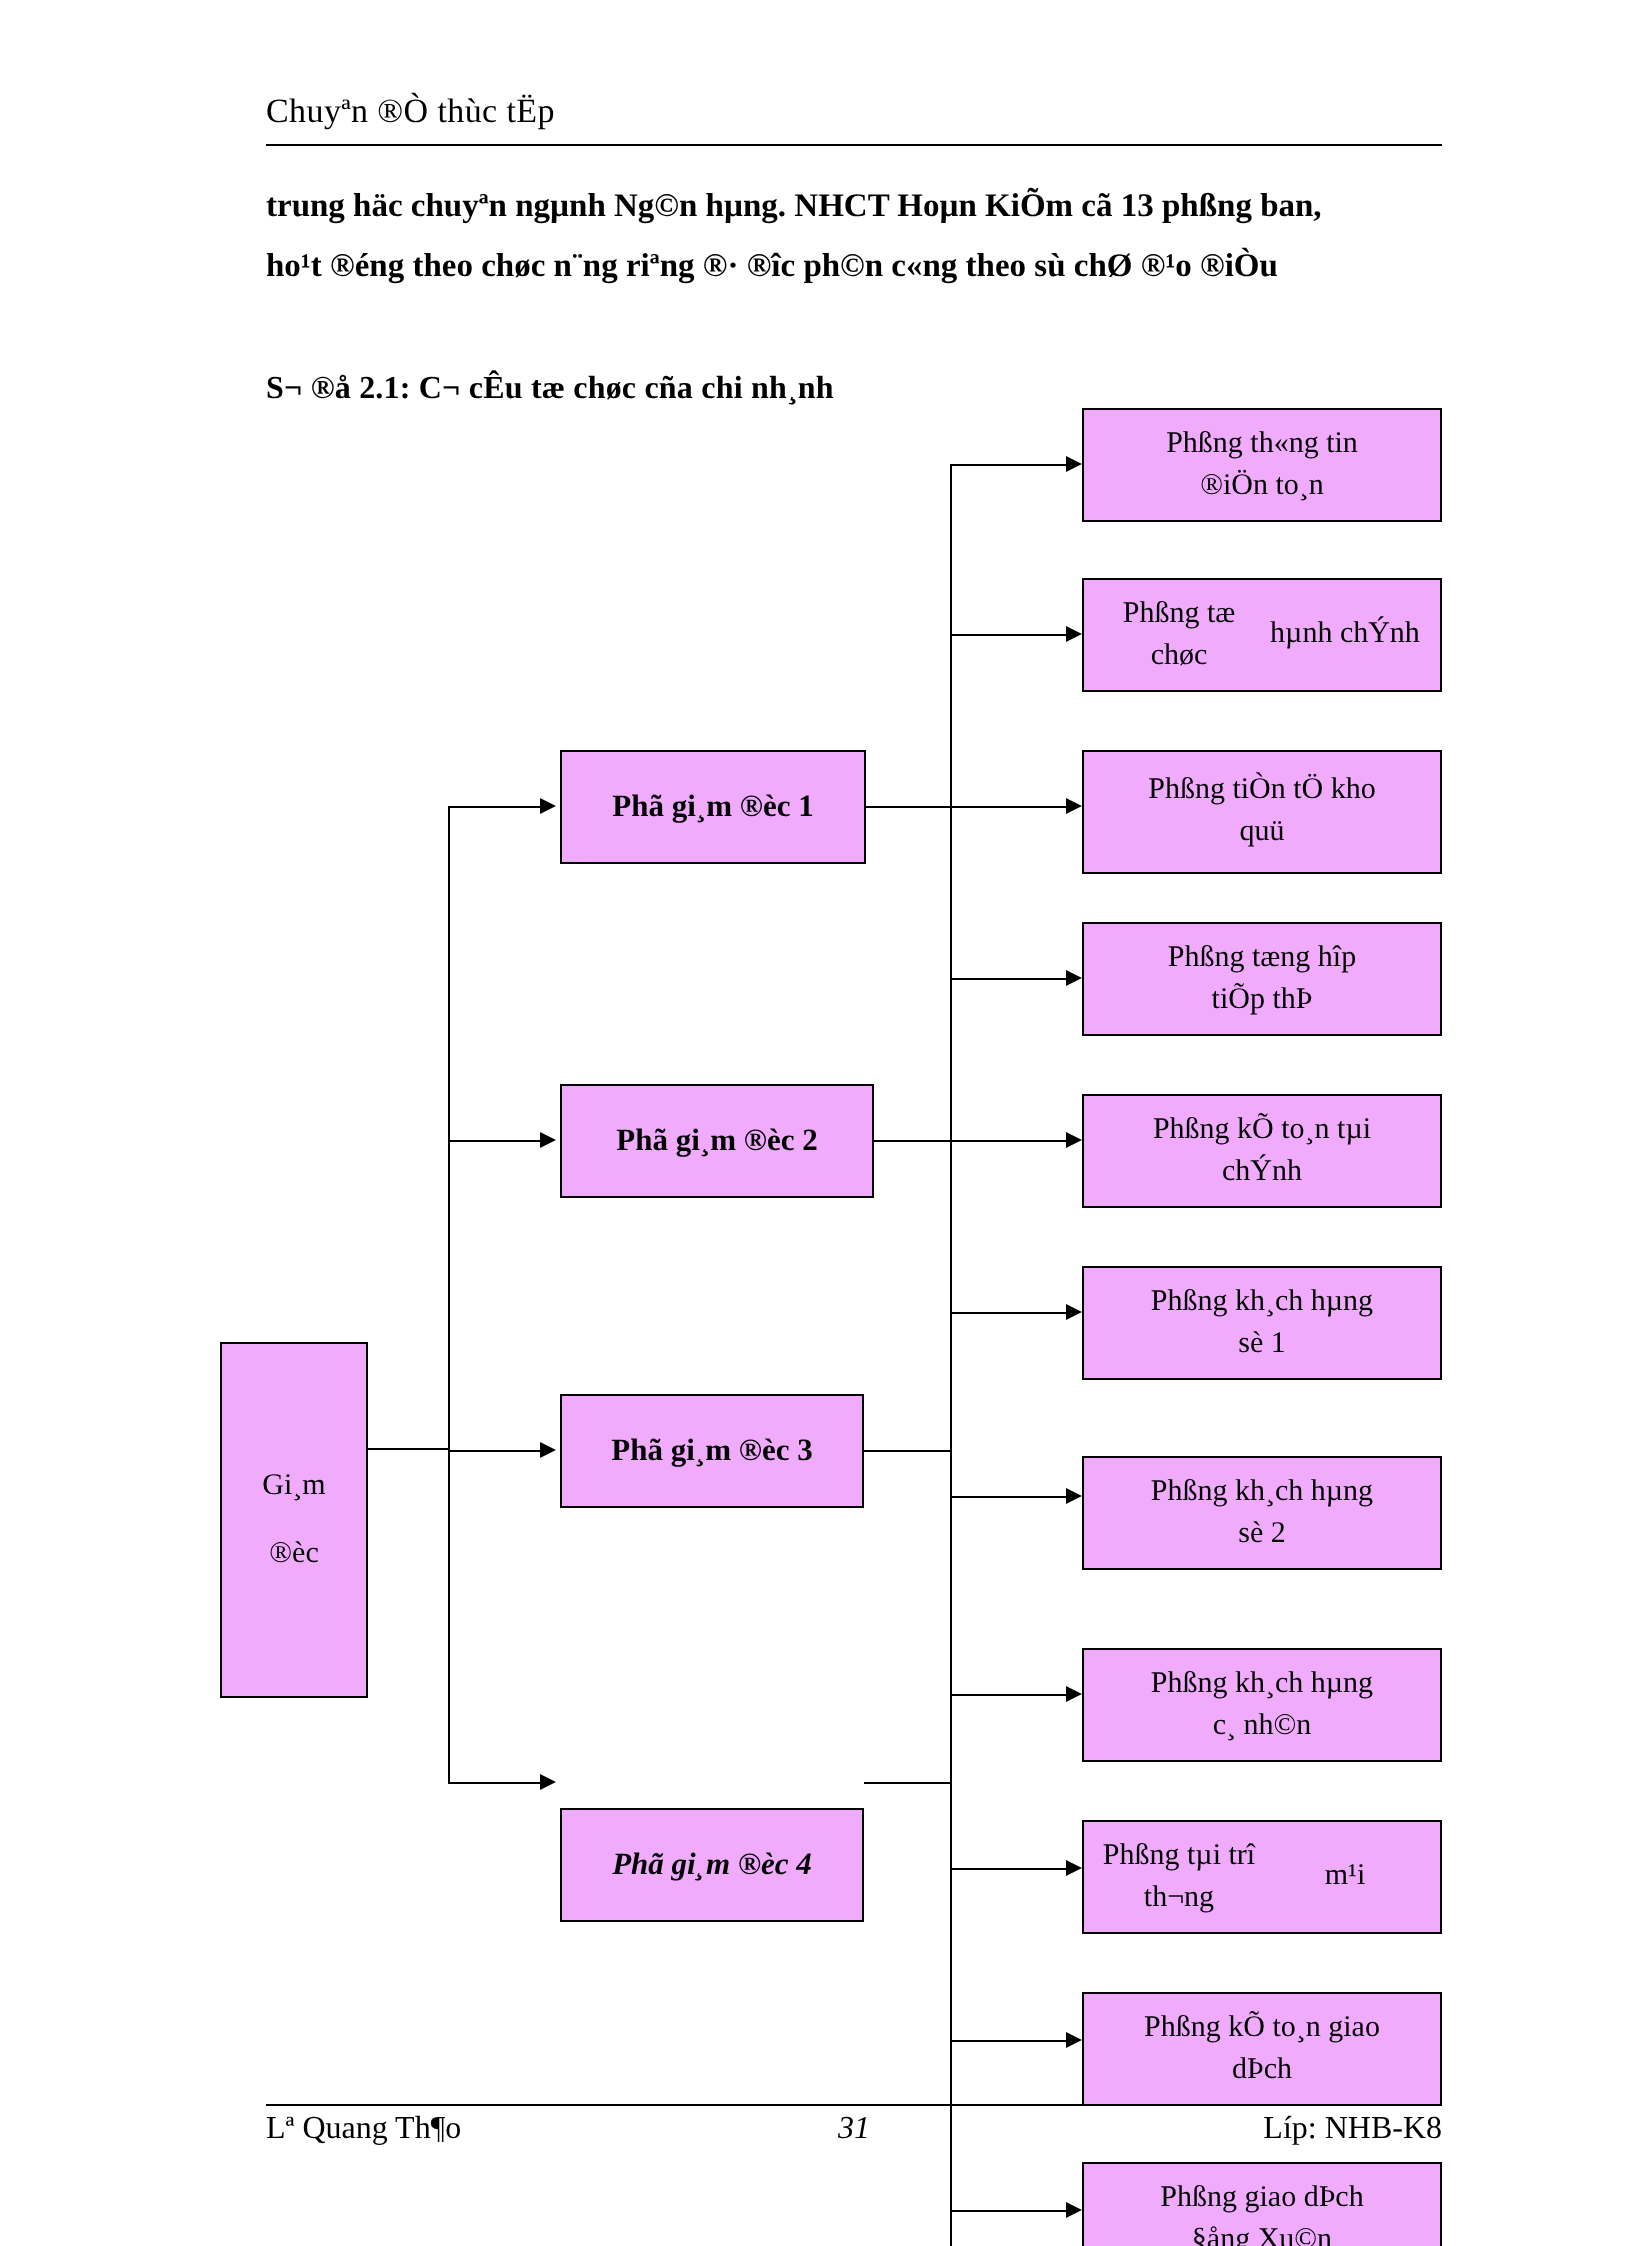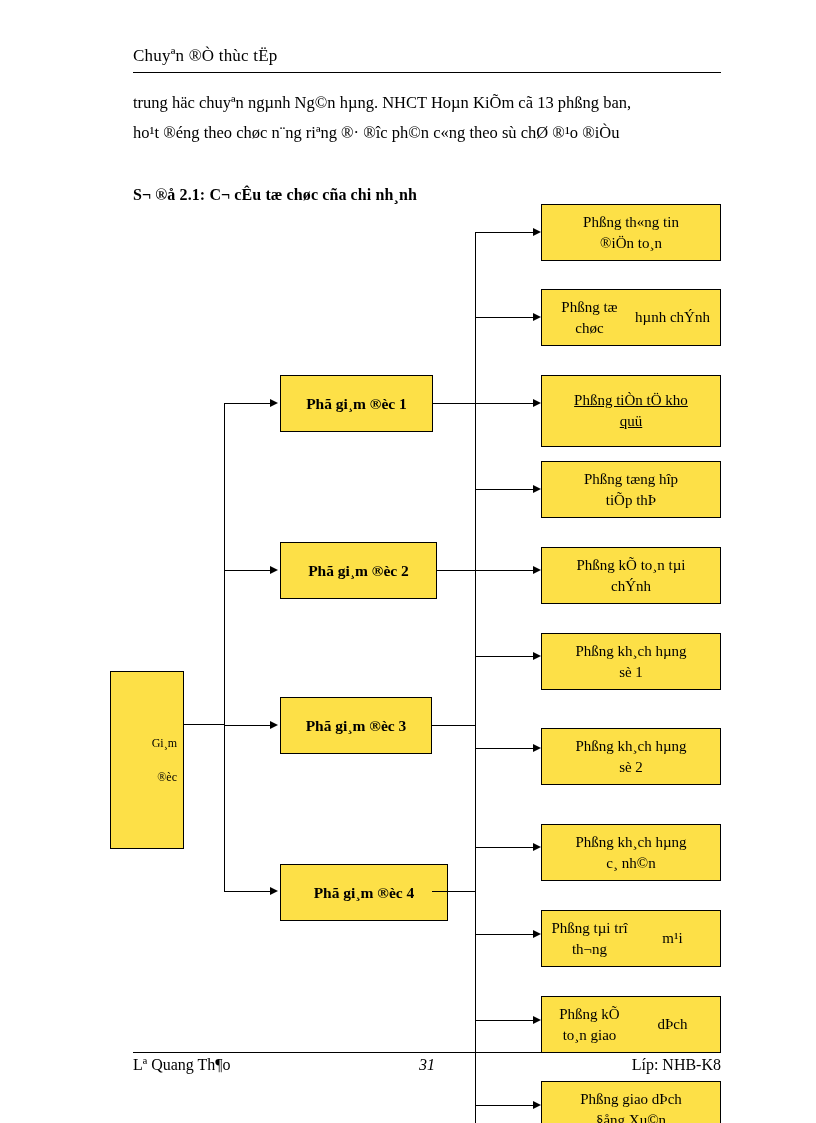--- a/index.html
+++ b/index.html
@@ -45,20 +45,21 @@
     top: 88px;
     width: 592px;
     font-size: 16.5px;
     line-height: 30px;
     text-align: justify;
     text-align-last: left;
   }
   #body-para .pline {
     display: block;
     white-space: nowrap;
+    font-weight: bold;
   }
   #body-para .pline.j {
     text-align: justify;
   }
 
   
   #figure-caption {
     position: absolute;
     left: 133px;
     top: 186px;
@@ -73,33 +74,32 @@
     position: absolute;
     left: 0;
     top: 0;
     width: 816px;
     height: 1123px;
   }
   .node {
     position: absolute;
     box-sizing: border-box;
     border: 1.3px solid #000;
-    background: #fde047;
+    background: #f0abfc;
     display: flex;
     align-items: center;
     justify-content: center;
     text-align: center;
     font-size: 15px;
     line-height: 21px;
     padding: 2px 6px;
   }
   .node.root {
-    font-size: 12px;
+    font-size: 15px;
     line-height: 34px;
-    text-align: right;
   }
   .node.deputy {
     font-weight: bold;
     font-size: 15.5px;
   }
   .node .label {
     display: block;
     width: 100%;
   }
   .line {
@@ -179,21 +179,21 @@
 
     <div class="node deputy" style="left:280px; top:375px; width:153px; height:57px;">
       <span class="label">Phã gi¸m ®èc 1</span>
     </div>
     <div class="node deputy" style="left:280px; top:542px; width:157px; height:57px;">
       <span class="label">Phã gi¸m ®èc 2</span>
     </div>
     <div class="node deputy" style="left:280px; top:697px; width:152px; height:57px;">
       <span class="label">Phã gi¸m ®èc 3</span>
     </div>
-    <div class="node deputy" style="left:280px; top:864px; width:168px; height:57px;">
+    <div class="node deputy" style="left:280px; top:904px; width:152px; height:57px;font-style:italic;">
       <span class="label">Phã gi¸m ®èc 4</span>
     </div>
 
     <div class="line h" style="left:433px; top:403px; width:43px;"></div>
     <div class="line h" style="left:437px; top:570px; width:39px;"></div>
     <div class="line h" style="left:432px; top:725px; width:44px;"></div>
     <div class="line h" style="left:432px; top:891px; width:44px;"></div>
 
     <div class="line v" style="left:475px; top:232px; height:891px;"></div>
 
@@ -233,21 +233,21 @@
     <div class="node" style="left:541px; top:204px; width:180px; height:57px; flex-direction:column;">
       <span class="label">Phßng th«ng tin</span>
       <span class="label">®iÖn to¸n</span>
     </div>
 
     <div class="node" style="left:541px; top:289px; width:180px; height:57px; ">
       <span class="label">Phßng tæ chøc</span>
       <span class="label">hµnh chÝnh</span>
     </div>
 
-    <div class="node" style="left:541px; top:375px; width:180px; height:72px; flex-direction:column;text-decoration:underline;">
+    <div class="node" style="left:541px; top:375px; width:180px; height:62px; flex-direction:column;">
       <span class="label">Phßng tiÒn tÖ kho</span>
       <span class="label">quü</span>
     </div>
 
     <div class="node" style="left:541px; top:461px; width:180px; height:57px; flex-direction:column;">
       <span class="label">Phßng tæng hîp</span>
       <span class="label">tiÕp thÞ</span>
     </div>
 
     <div class="node" style="left:541px; top:547px; width:180px; height:57px; flex-direction:column;">
@@ -268,21 +268,21 @@
     <div class="node" style="left:541px; top:824px; width:180px; height:57px; flex-direction:column;">
       <span class="label">Phßng kh¸ch hµng</span>
       <span class="label">c¸ nh©n</span>
     </div>
 
     <div class="node" style="left:541px; top:910px; width:180px; height:57px; flex-direction:row;">
       <span class="label">Phßng tµi trî th­¬ng</span>
       <span class="label">m¹i</span>
     </div>
 
-    <div class="node" style="left:541px; top:996px; width:180px; height:57px; flex-direction:row;">
+    <div class="node" style="left:541px; top:996px; width:180px; height:57px; flex-direction:column;">
       <span class="label">Phßng kÕ to¸n giao</span>
       <span class="label">dÞch</span>
     </div>
 
     <div class="node" style="left:541px; top:1081px; width:180px; height:57px; flex-direction:column;">
       <span class="label">Phßng giao dÞch</span>
       <span class="label">§ång Xu©n</span>
     </div>
 
   </div>

